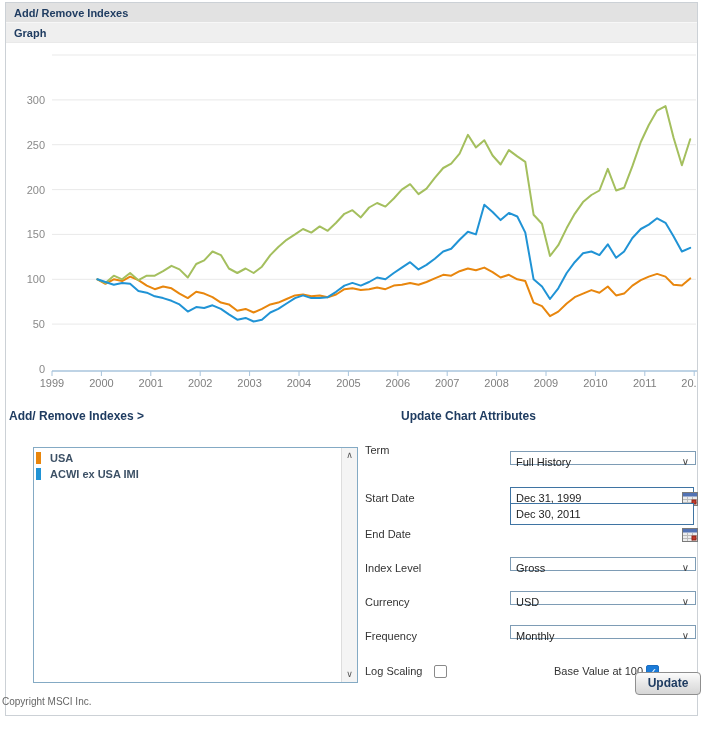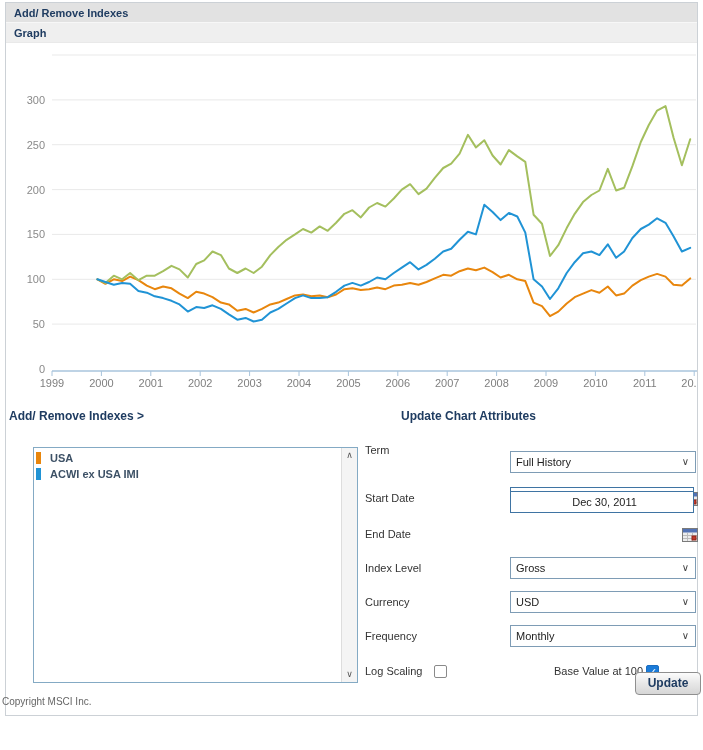--- a/index.html
+++ b/index.html
@@ -28,21 +28,21 @@
   .vscroll{position:absolute;top:0;right:0;bottom:0;width:15px;background:#f4f4f4;
            border-left:1px solid #ddd;}
   .vscroll .arr{position:absolute;left:0;width:15px;height:15px;text-align:center;
                 color:#555;font-size:9px;line-height:15px;}
   .arr.up{top:0;}
   .arr.up::after{content:"\2227";}
   .arr.down{bottom:0;}
   .arr.down::after{content:"\2228";}
   
   .frm-label{position:absolute;left:359px;font-size:11px;color:#333;line-height:22px;}
-  .sel{position:absolute;left:504px;width:186px;height:22px;box-sizing:border-box;
+  .sel{position:absolute;left:504px;width:186px;height:14px;box-sizing:border-box;
        border:1px solid #7e9cb5;background:#fff;font-size:11px;color:#222;
        line-height:20px;padding-left:5px;cursor:default;}
   .sel .chev{position:absolute;right:6px;top:0;color:#444;font-size:10px;}
   .sel .chev::after{content:"\2228";}
   .dateinput{position:absolute;left:504px;width:184px;height:22px;box-sizing:border-box;
        border:1px solid #3f74a3;background:#fff;font-size:11px;color:#222;
        padding:0 0 0 5px;font-family:"Liberation Sans","DejaVu Sans",sans-serif;}
   .calicon{position:absolute;left:676px;width:16px;height:15px;cursor:pointer;}
   .cb{position:absolute;width:13px;height:13px;box-sizing:border-box;
       border:1px solid #8a8a8a;background:#fff;border-radius:2px;cursor:pointer;}
@@ -151,21 +151,21 @@
     <rect x="0.5" y="1.5" width="15" height="13" fill="#ececec" stroke="#7a7a7a"></rect>
     <rect x="1" y="2" width="14" height="3.5" fill="#5272b4"></rect>
     <line x1="1" y1="8.5" x2="15" y2="8.5" stroke="#bbb"></line>
     <line x1="1" y1="11.5" x2="15" y2="11.5" stroke="#bbb"></line>
     <line x1="5.5" y1="6" x2="5.5" y2="14" stroke="#bbb"></line>
     <line x1="10.5" y1="6" x2="10.5" y2="14" stroke="#bbb"></line>
     <rect x="10" y="9" width="4" height="4" fill="#c0392b" stroke="#8e2418"></rect>
   </svg>
 
   <div class="frm-label" style="top:520px;">End Date</div>
-  <input class="dateinput" style="top: 488px; text-align: center;" value="Dec 30, 2011">
+  <input class="dateinput" style="top: 500px;" value="Dec 30, 2011">
   <svg class="calicon" style="top:524px;" viewBox="0 0 16 15">
     <rect x="0.5" y="1.5" width="15" height="13" fill="#ececec" stroke="#7a7a7a"></rect>
     <rect x="1" y="2" width="14" height="3.5" fill="#5272b4"></rect>
     <line x1="1" y1="8.5" x2="15" y2="8.5" stroke="#bbb"></line>
     <line x1="1" y1="11.5" x2="15" y2="11.5" stroke="#bbb"></line>
     <line x1="5.5" y1="6" x2="5.5" y2="14" stroke="#bbb"></line>
     <line x1="10.5" y1="6" x2="10.5" y2="14" stroke="#bbb"></line>
     <rect x="10" y="9" width="4" height="4" fill="#c0392b" stroke="#8e2418"></rect>
   </svg>
 

